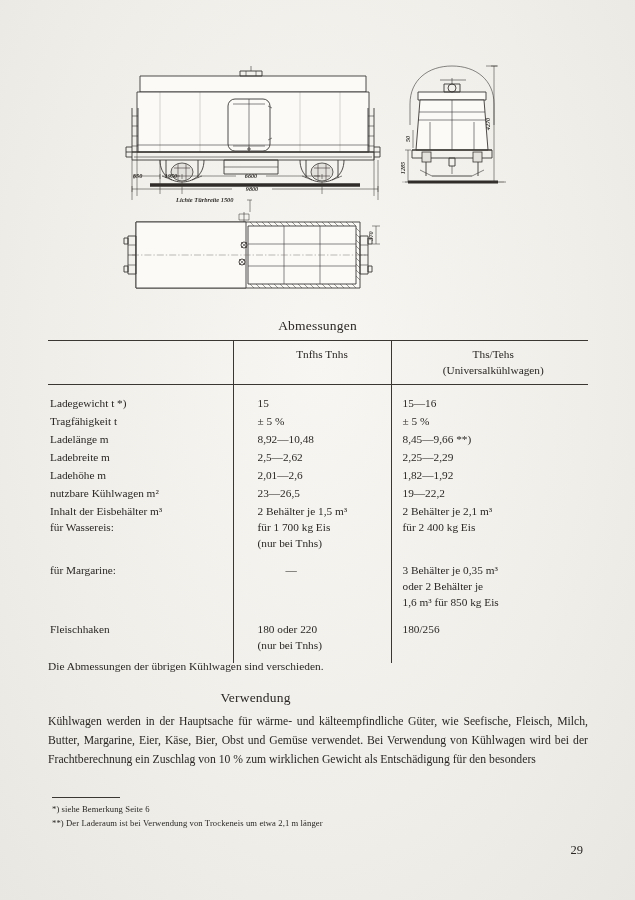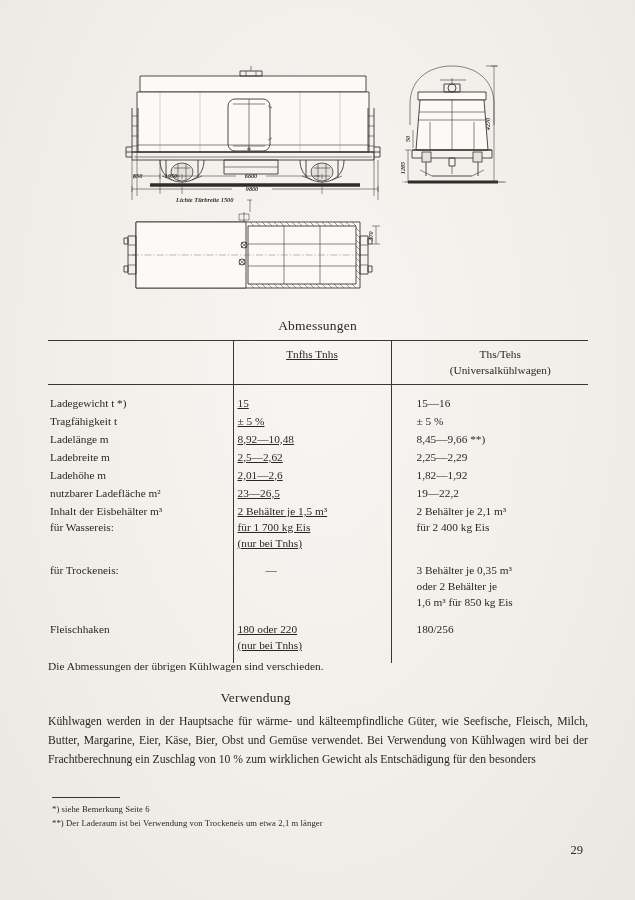--- a/index.html
+++ b/index.html
@@ -50,22 +50,22 @@
   }
   table.dims .rule-top td { border-top: 1.6px solid #3a3733; }
   table.dims thead td {
     border-bottom: 1.6px solid #3a3733;
     text-align: center;
     padding: 5px 4px 6px 4px;
     vertical-align: top;
   }
   table.dims td { vertical-align: top; padding: 1px 4px; }
   table.dims td.c1 { width: 185px; padding-left: 2px; }
-  table.dims td.c2 { width: 158px; border-left: 1.1px solid #3a3733; padding-left: 4px; text-decoration: underline; }
-  table.dims td.c3 { width: 197px; border-left: 1.1px solid #3a3733; padding-left: 25px; }
+  table.dims td.c2 { width: 158px; border-left: 1.1px solid #3a3733; padding-left: 24px; }
+  table.dims td.c3 { width: 197px; border-left: 1.1px solid #3a3733; padding-left: 11px; }
   table.dims thead td.c1 { border-left: none; }
   .hdr-sub { display: block; }
   .spacer-row td { height: 9px; }
   .center-dash { display: inline-block; padding-left: 28px; }
 
   
   .note-line {
     position: absolute;
     left: 48px; top: 660px; width: 540px;
     font-size: 11.4px;
@@ -319,21 +319,21 @@
           <td class="c1">Ladebreite m</td>
           <td class="c2">2,5—2,62</td>
           <td class="c3">2,25—2,29</td>
         </tr>
         <tr>
           <td class="c1">Ladehöhe m</td>
           <td class="c2">2,01—2,6</td>
           <td class="c3">1,82—1,92</td>
         </tr>
         <tr>
-          <td class="c1">nutzbarer Ladefläche m²</td>
+          <td class="c1">nutzbare Kühlwagen m²</td>
           <td class="c2">23—26,5</td>
           <td class="c3">19—22,2</td>
         </tr>
 
         <tr>
           <td class="c1">
             <span>Inhalt der Eisbehälter m³</span><br>
             <span>für Wassereis:</span>
           </td>
           <td class="c2">
@@ -347,21 +347,21 @@
           </td>
         </tr>
 
         <tr class="spacer-row">
           <td class="c1"></td>
           <td class="c2"></td>
           <td class="c3"></td>
         </tr>
 
         <tr>
-          <td class="c1">für Trockeneis:</td>
+          <td class="c1">für Margarine:</td>
           <td class="c2">
             <span class="center-dash">—</span>
           </td>
           <td class="c3">
             <span>3 Behälter je 0,35 m³</span><br>
             <span>oder 2 Behälter je</span><br>
             <span>1,6 m³ für 850 kg Eis</span>
           </td>
         </tr>
 

